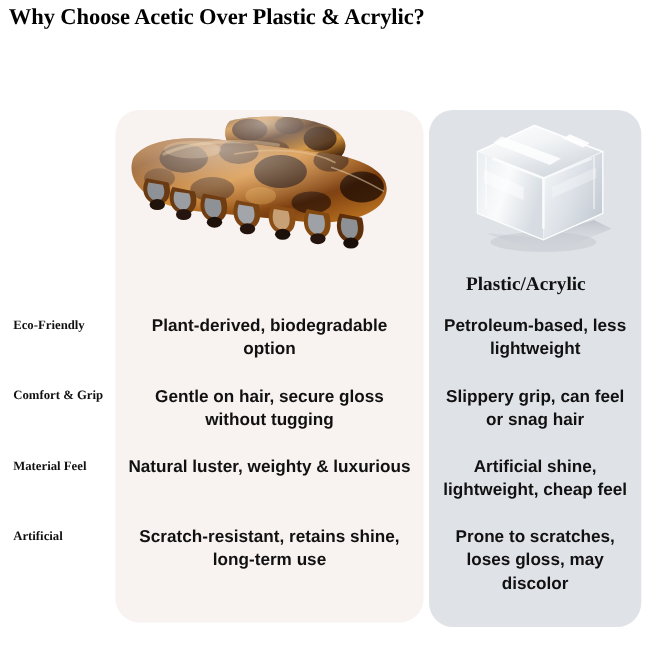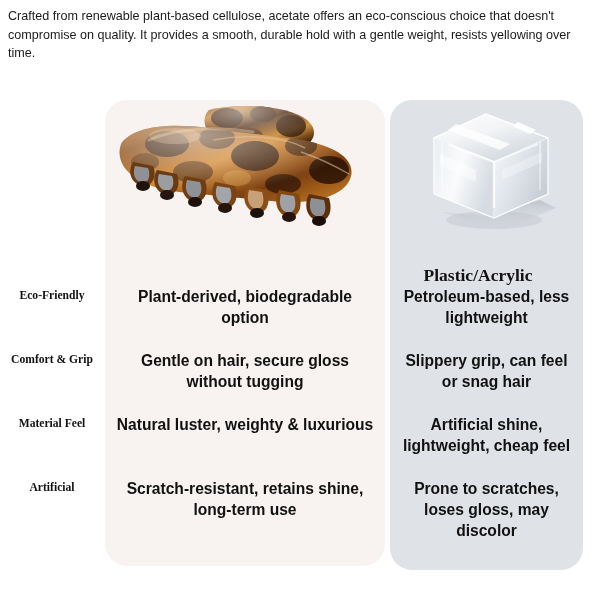--- a/index.html
+++ b/index.html
@@ -100,21 +100,20 @@
     line-height: 21px;
     white-space: nowrap;
   }
   #col-header-acetate {
     left: 105px;
     width: 280px;
   }
   #col-header-plastic {
     left: 390px;
     width: 176px;
-    margin-top: 17px;
   }
   .check-badge {
     display: inline-block;
     width: 15px;
     height: 15px;
     border-radius: 3px;
     background: #1fa72a;
     position: relative;
     vertical-align: -2px;
     margin-right: 1px;
@@ -137,24 +136,24 @@
     left: 0;
     width: 600px;
   }
   #row-0 { top: 186px; }
   #row-1 { top: 250px; }
   #row-2 { top: 314px; }
   #row-3 { top: 378px; }
 
   .row-label {
     position: absolute;
-    left: 0;
+    left: 12px;
     top: 0;
     width: 104px;
-    text-align: center;
+    text-align: left;
     font-family: "Liberation Serif", serif;
     font-weight: bold;
     font-size: 11.6px;
     color: #111111;
     line-height: 20px;
     white-space: nowrap;
   }
   .cell {
     position: absolute;
     top: 0;
@@ -171,21 +170,21 @@
   }
   .cell-plastic {
     left: 396px;
     width: 181px;
   }
 </style>
 </head>
 <body>
 
 <div id="header">
-  <p id="intro-paragraph">Crafted from renewable plant-based cellulose, acetate offers an eco-conscious choice that doesn't compromise on quality. It provides a smooth, durable hold with a gentle weight, resists yellowing over time.</p>
+  <h1 id="page-title">Why Choose Acetic Over Plastic &amp; Acrylic?</h1>
 </div>
 
 <div id="comparison-board">
 
   <div class="panel" id="panel-acetate"></div>
   <div class="panel" id="panel-plastic"></div>
 
   <div class="image-slot" id="acetate-image-slot">
     <svg class="product-svg" width="280" height="140" viewBox="0 0 280 140">
       <defs>

